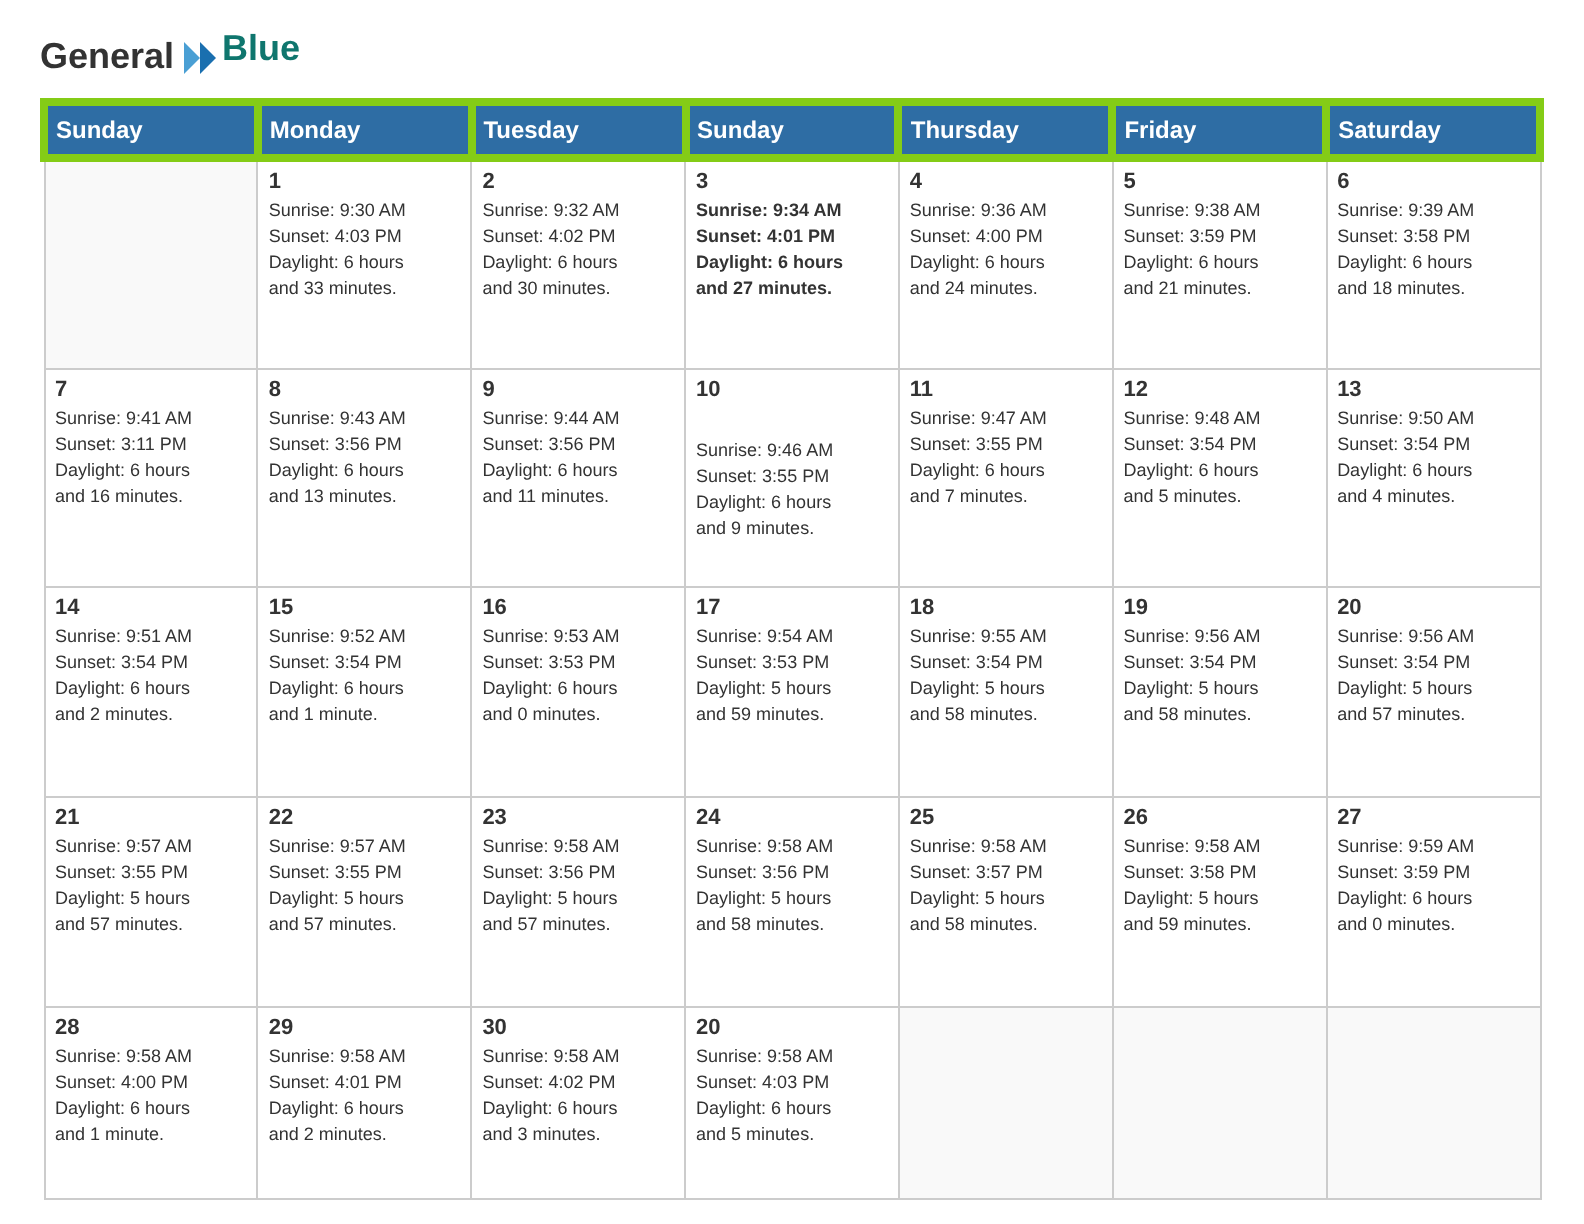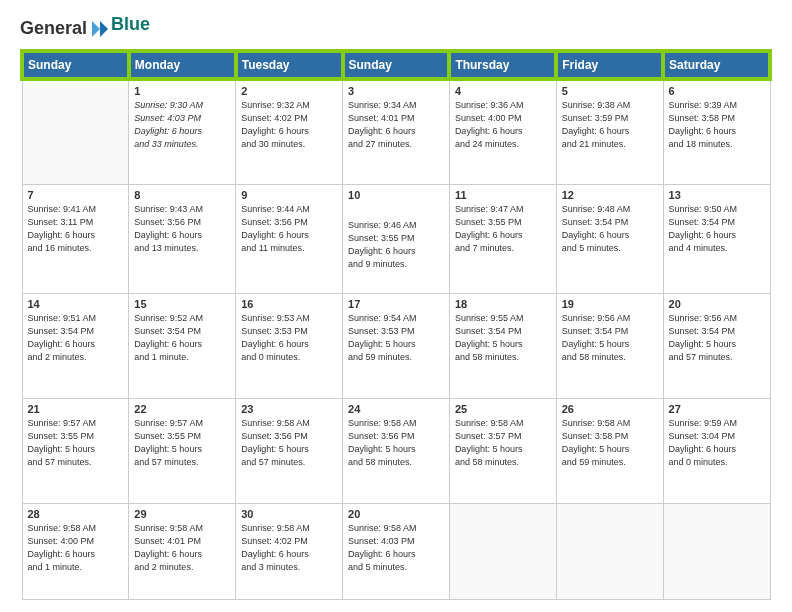--- a/index.html
+++ b/index.html
@@ -126,35 +126,35 @@
         <th>Thursday</th>
         <th>Friday</th>
         <th>Saturday</th>
       </tr>
     </thead>
     <tbody id="calendar-body">
     <tr>
           <td class="empty-cell"></td>
           <td>
             <span class="day-number">1</span>
-            <div class="day-info" style="white-space: pre-line; font-style: italic;">Sunrise: 9:30 AM
+            <div class="day-info" style="white-space: pre-line;">Sunrise: 9:30 AM
 Sunset: 4:03 PM
 Daylight: 6 hours
 and 33 minutes.</div>
           </td>
           <td>
             <span class="day-number">2</span>
             <div class="day-info" style="white-space: pre-line;">Sunrise: 9:32 AM
 Sunset: 4:02 PM
 Daylight: 6 hours
 and 30 minutes.</div>
           </td>
           <td>
             <span class="day-number">3</span>
-            <div class="day-info" style="white-space: pre-line;">Sunrise: 9:34 AM
+            <div class="day-info" style="white-space: pre-line; font-weight: bold;">Sunrise: 9:34 AM
 Sunset: 4:01 PM
 Daylight: 6 hours
 and 27 minutes.</div>
           </td>
           <td>
             <span class="day-number">4</span>
             <div class="day-info" style="white-space: pre-line;">Sunrise: 9:36 AM
 Sunset: 4:00 PM
 Daylight: 6 hours
 and 24 minutes.</div>
@@ -315,21 +315,21 @@
           <td>
             <span class="day-number">26</span>
             <div class="day-info" style="white-space: pre-line;">Sunrise: 9:58 AM
 Sunset: 3:58 PM
 Daylight: 5 hours
 and 59 minutes.</div>
           </td>
           <td>
             <span class="day-number">27</span>
             <div class="day-info" style="white-space: pre-line;">Sunrise: 9:59 AM
-Sunset: 3:04 PM
+Sunset: 3:59 PM
 Daylight: 6 hours
 and 0 minutes.</div>
           </td>
         </tr>
         <tr class="last-row">
           <td>
             <span class="day-number">28</span>
             <div class="day-info" style="white-space: pre-line;">Sunrise: 9:58 AM
 Sunset: 4:00 PM
 Daylight: 6 hours

